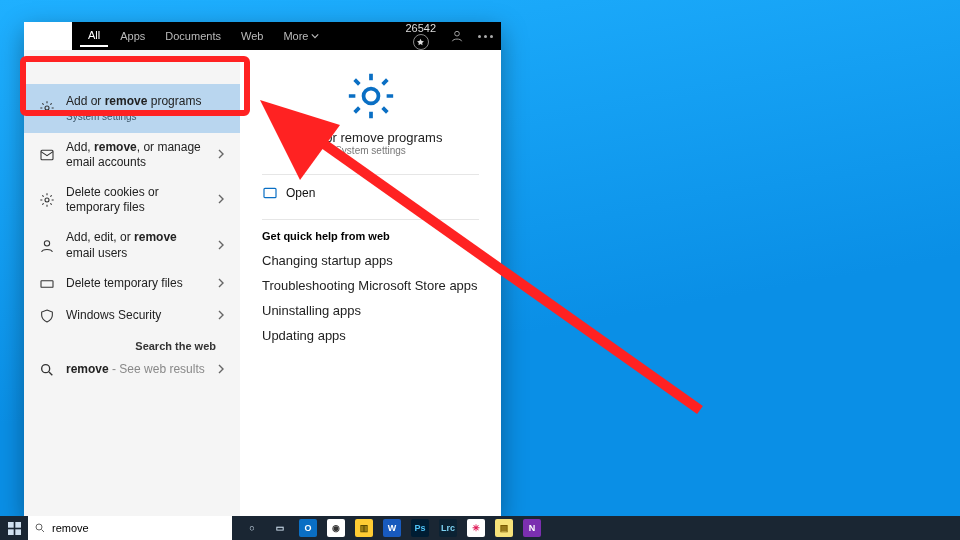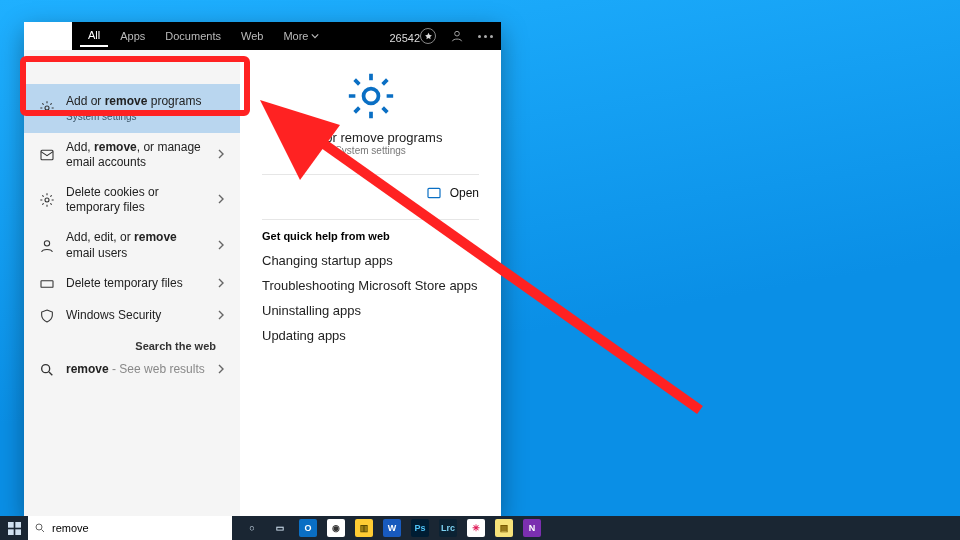--- a/index.html
+++ b/index.html
@@ -7,21 +7,21 @@
   .desktop { position: relative; width: 960px; height: 540px; background: linear-gradient(170deg,#1fb0ff 0%,#0a8fe6 60%,#0a8fe6 100%); }
 
   .search-pane { position:absolute; left:24px; top:22px; width:477px; height:494px; background:#fff; box-shadow:0 8px 24px rgba(0,0,0,.35); display:flex; flex-direction:column; }
   .search-top { height:28px; background:#000; color:#ccc; display:flex; align-items:center; font-size:11px; padding:0 8px;margin-left:48px; }
   .top-tabs { display:flex; gap:4px; align-items:center; }
   .top-tab { padding:4px 8px; cursor:pointer; color:#bbb; }
   .top-tab.active { color:#fff; border-bottom:2px solid #fff; }
   .top-more { padding:4px 8px; color:#bbb; display:flex; align-items:center; gap:3px; }
   .top-more svg { width:8px; height:8px; }
   .top-right { margin-left:auto; display:flex; align-items:center; gap:12px; }
-  .points { display:flex; align-items:flex-end; gap:0; color:#ddd; }
+  .points { display:flex; align-items:center; gap:0; color:#ddd;flex-direction:column; }
   .badge-ring { width:16px; height:16px; border:1px solid #888; border-radius:50%; display:flex; align-items:center; justify-content:center; }
   .badge-ring svg { width:9px; height:9px; }
   .avatar { width:18px; height:18px; color:#aaa; display:flex; align-items:center; justify-content:center; }
   .avatar svg { width:14px; height:14px; }
   .dots { display:flex; gap:3px; }
   .dots span { width:3px; height:3px; background:#aaa; border-radius:50%; }
 
   .search-body { flex:1; display:flex; min-height:0; }
   .best { width:216px; background:#f5f5f5; padding-top:34px; overflow:hidden; }
   .detail { flex:1; background:#fff; padding:18px 22px 0 22px; position:relative; }
@@ -41,21 +41,21 @@
 
   .highlight-box { position:absolute; left:20px; top:56px; width:230px; height:60px; border:6px solid #f22; border-radius:6px; z-index:5; pointer-events:none; }
   .arrow { position:absolute; z-index:6; pointer-events:none; }
 
   .detail-head { text-align:center; }
   .detail-gear { width:56px; height:56px; margin:0 auto 6px; color:#0a6fc4; }
   .detail-gear svg { width:56px; height:56px; }
   .detail-title { font-size:13px; color:#222; margin-top:4px; }
   .detail-sub { font-size:10px; color:#777; }
   .detail-divider { border-top:1px solid #e6e6e6; margin:18px 0 10px; }
-  .detail-open { display:flex; align-items:center; gap:8px; font-size:12px; color:#111;justify-content:flex-end; }
+  .detail-open { display:flex; align-items:center; gap:8px; font-size:12px; color:#111; }
   .detail-open .ico { width:16px; height:16px; color:#0a6fc4; }
   .detail-open .ico svg { width:16px; height:16px; }
   .detail-web-hd { font-size:11px; font-weight:600; margin:0 0 6px; }
   .detail-link { font-size:13px; color:#222; padding:5px 0; cursor:pointer; }
 
   .taskbar { position:absolute; left:0; bottom:0; width:960px; height:24px; background:#1a2633; display:flex; align-items:center; }
   .tb-btn { width:28px; height:24px; display:flex; align-items:center; justify-content:center; color:#d0e0ef; }
   .tb-btn svg { width:14px; height:14px; }
   .tb-start { width:28px; background:#1a2633; }
   .tb-start svg { width:13px; height:13px; }

